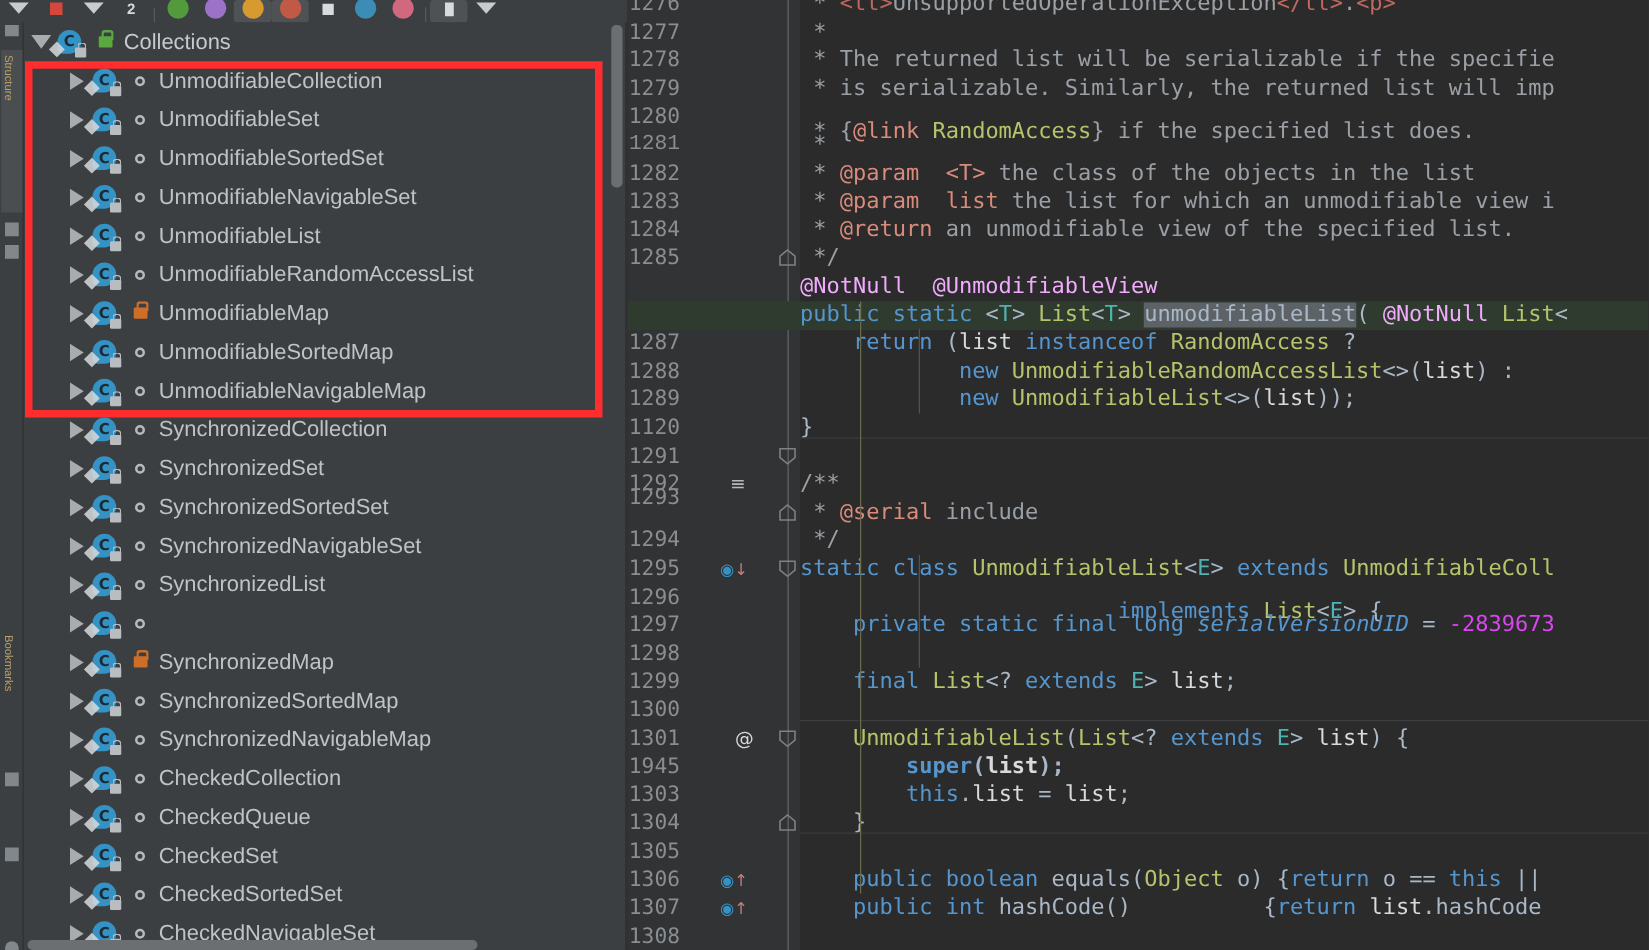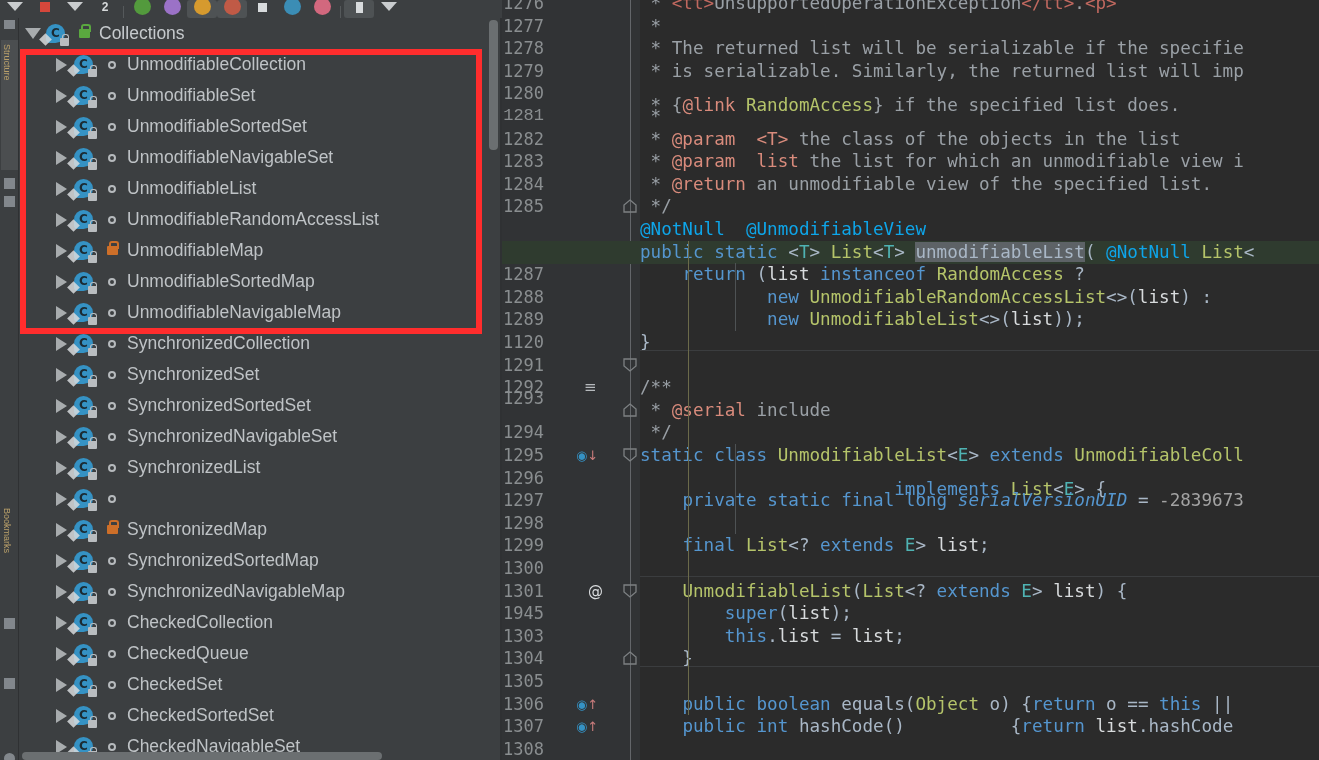--- a/index.html
+++ b/index.html
@@ -263,22 +263,22 @@
     position: absolute; width: 1px; background: #4e5254;
   }
   .indent-guide.y { background: #6b6a4a; }
   .kw2 { color: #5596cf; }
   .typ { color: #b5c46a; }
   .gen { color: #4fb3b3; }
   .cmt { color: #9aa0a6; }
   .doc-kw { color: #d98b7c; }
   .doc-link { color: #b5c46a; }
   .html-tag { color: #c0685f; }
-  .anno { color: #0ea5e9; }
-  .num { color: #a3a3a3; }
+  .anno { color: #f0abfc; }
+  .num { color: #d946ef; }
   .pln { color: #d8dbdd; }
   .sel { background: #5d6266; }
   .ital { font-style: italic; }
 </style>
 </head>
 <body>
 
 <div id="app">
 
   <div class="toolbar">
@@ -863,21 +863,21 @@
           <div class="code-line" style="top: 376.2px;"><span class="cmt">/**</span></div>
           <div class="code-line" style="top: 398.8px;"><span class="cmt"> * <span class="doc-kw">@serial</span> include</span></div>
           <div class="code-line" style="top: 421.4px;"><span class="cmt"> */</span></div>
           <div class="code-line" style="top: 444px;"><span class="kw2">static</span> <span class="kw2">class</span> <span class="typ">UnmodifiableList</span>&lt;<span class="gen">E</span>&gt; <span class="kw2">extends</span> <span class="typ">UnmodifiableColl</span></div>
           <div class="code-line" style="top: 478px;">                        <span class="kw2">implements</span> <span class="typ">List</span>&lt;<span class="gen">E</span>&gt; {</div>
           <div class="code-line" style="top: 489.2px;">    <span class="kw2">private</span> <span class="kw2">static</span> <span class="kw2">final</span> <span class="kw2">long</span> <span class="kw2 ital">serialVersionUID</span> = <span class="num">-2839673</span></div>
           <div class="code-line" style="top: 511.8px;"></div>
           <div class="code-line" style="top: 534.4px;">    <span class="kw2">final</span> <span class="typ">List</span>&lt;? <span class="kw2">extends</span> <span class="gen">E</span>&gt; <span class="pln">list</span>;</div>
           <div class="code-line" style="top: 557px;"></div>
           <div class="code-line" style="top: 579.6px;">    <span class="typ">UnmodifiableList</span>(<span class="typ">List</span>&lt;? <span class="kw2">extends</span> <span class="gen">E</span>&gt; <span class="pln">list</span>) {</div>
-          <div class="code-line" style="top: 602.2px;">        <span class="kw2">super</span>(<span class="pln">list</span>);</div>
+          <div class="code-line" style="top: 602.2px; font-weight: bold;">        <span class="kw2">super</span>(<span class="pln">list</span>);</div>
           <div class="code-line" style="top: 624.8px;">        <span class="kw2">this</span>.<span class="pln">list</span> = <span class="pln">list</span>;</div>
           <div class="code-line" style="top: 647.4px;">    }</div>
           <div class="code-line" style="top: 670px;"></div>
           <div class="code-line" style="top: 692.6px;">    <span class="kw2">public</span> <span class="kw2">boolean</span> equals(<span class="typ">Object</span> o) {<span class="kw2">return</span> o == <span class="kw2">this</span> || </div>
           <div class="code-line" style="top: 715.2px;">    <span class="kw2">public</span> <span class="kw2">int</span> hashCode()          {<span class="kw2">return</span> <span class="pln">list</span>.hashCode</div>
           <div class="code-line" style="top: 737.8px;"></div>
           <div class="sep-line" style="top: 349.6px; left: 0px; width: 679px;"></div>
           <div class="sep-line" style="top: 575.6px; left: 0px; width: 679px;"></div>
           <div class="sep-line" style="top: 666px; left: 0px; width: 679px;"></div>
           <div class="indent-guide y" style="left: 48px; top: 240.6px; height: 113px;"></div>

